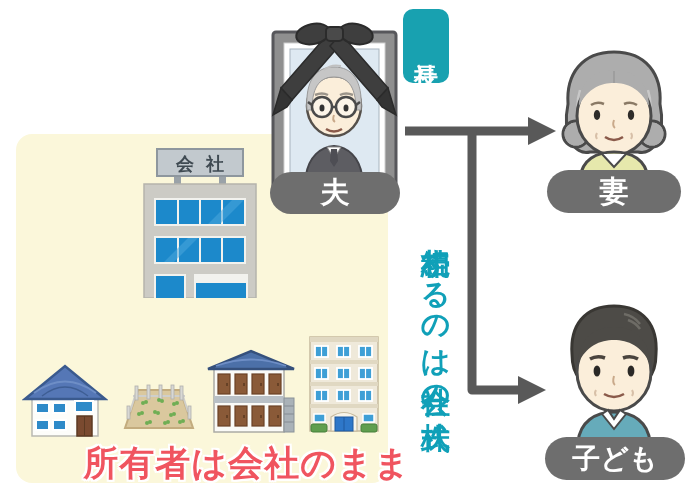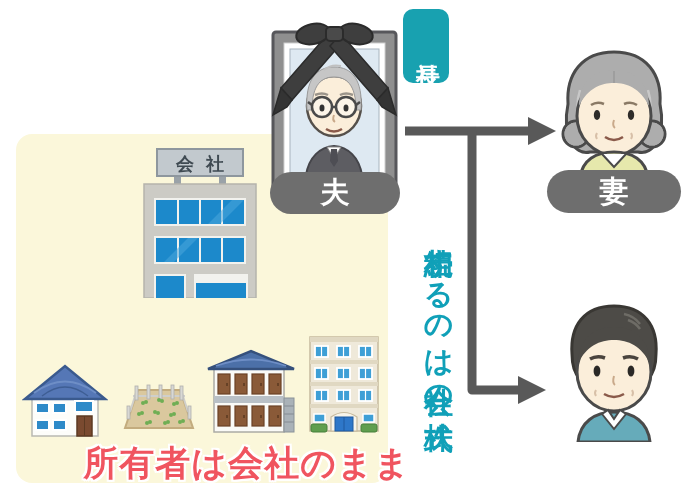--- a/index.html
+++ b/index.html
@@ -1,17 +1,17 @@
 <!DOCTYPE html>
 <html><head>
 <meta charset="utf-8">
 <style>
   html,body{margin:0;padding:0;background:#fff;}
   #stage{position:relative;width:700px;height:490px;background:#fff;overflow:hidden;
-         font-family:Liberation Mono, monospace;}
+         font-family:Liberation Serif, serif;}
   .abs{position:absolute;}
   
   #panel{left:16px;top:134px;width:372px;height:349px;background:#FBF7DA;border-radius:16px;}
   
   .pill{position:absolute;background:#6E6E6E;border-radius:999px;color:#fff;font-weight:bold;
         display:flex;align-items:center;justify-content:center;z-index:6;}
   #husband-pill{left:270px;top:172px;width:130px;height:42px;font-size:29px;}
   #wife-pill{left:547px;top:170px;width:134px;height:43px;font-size:29px;}
   #child-pill{left:545px;top:437px;width:140px;height:43px;font-size:28px;}
   #asset-pill{left:108px;top:287px;width:204px;height:38px;background:#17A3AA;font-size:24px;
@@ -281,14 +281,17 @@
     <ellipse cx="47" cy="69" rx="3.4" ry="5.5" fill="#2A2826"></ellipse>
     <ellipse cx="81" cy="69" rx="3.4" ry="5.5" fill="#2A2826"></ellipse>
     <path d="M64,74 Q62,81 65,83" stroke="#C9A98A" stroke-width="2" fill="none"></path>
     <path d="M54,92 Q64,98 74,92" stroke="#8A5A4A" stroke-width="2.5" fill="none"></path>
     <path d="M46,88 Q44,91 46,94" stroke="#D8C0A8" stroke-width="2" fill="none"></path>
     <path d="M82,88 Q84,91 82,94" stroke="#D8C0A8" stroke-width="2" fill="none"></path>
     <path d="M28,140 C30,120 45,110 64,110 C83,110 98,120 100,140 Z" fill="#66ABBA" stroke="#4A4A4A" stroke-width="3"></path>
     <path d="M52,112 L64,127 L76,112 L70,108 L64,117 L58,108 Z" fill="#FFFFFF" stroke="#4A4A4A" stroke-width="2"></path>
   </svg>
 
+  <div id="child-pill" class="pill">
+    <span>子ども</span>
+  </div>
 
 </div>
 
 </body></html>

